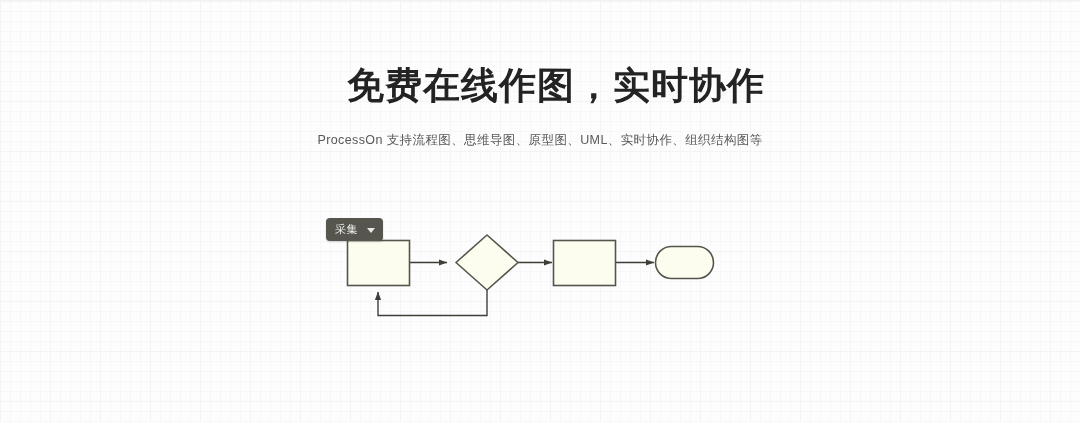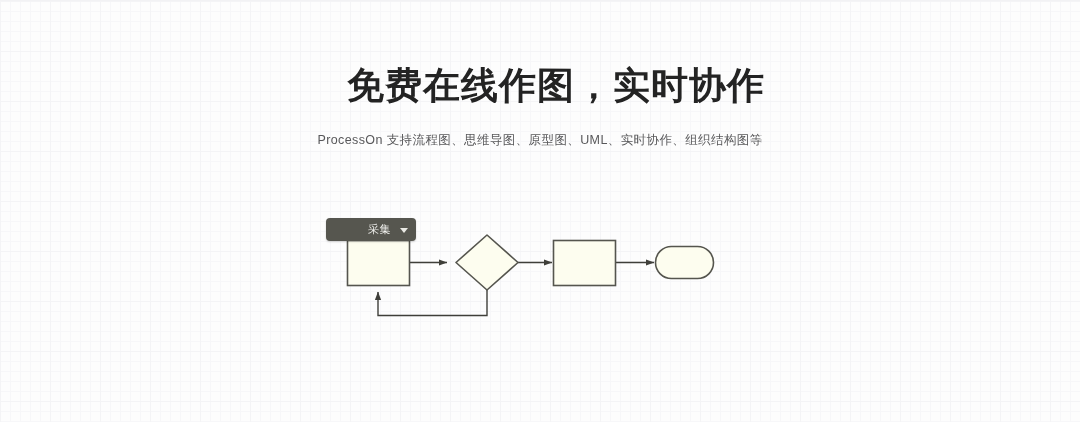--- a/index.html
+++ b/index.html
@@ -73,21 +73,20 @@
     border-radius:4px;
     box-shadow:0 1px 2px rgba(0,0,0,.18);
     z-index:6;
   }
   #shape-badge .badge-label{
     color:#f2f2ef;
     font-size:11px;
     line-height:23px;
     white-space:nowrap;
     letter-spacing:.5px;
-    margin-left:33px;
   }
   #shape-badge .caret{
     width:0;height:0;
     border-left:4.5px solid transparent;
     border-right:4.5px solid transparent;
     border-top:5px solid #e9e9e4;
     margin-top:1px;
   }
 </style>
 </head>

